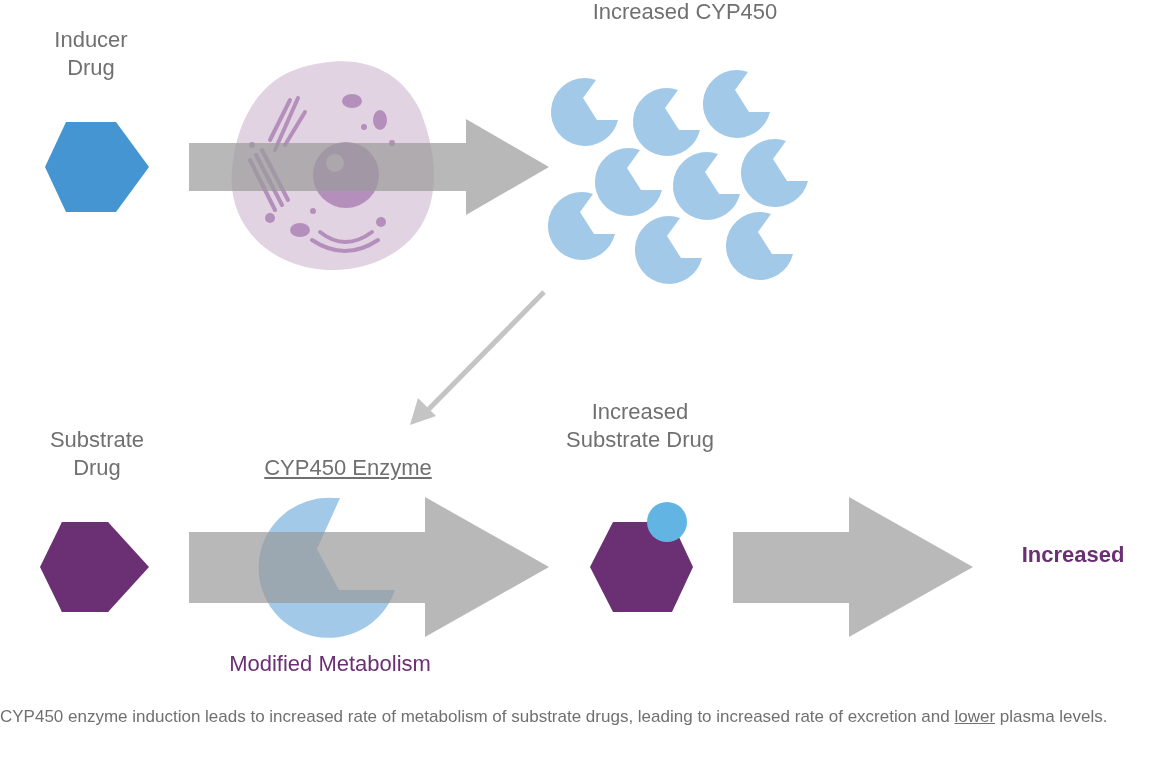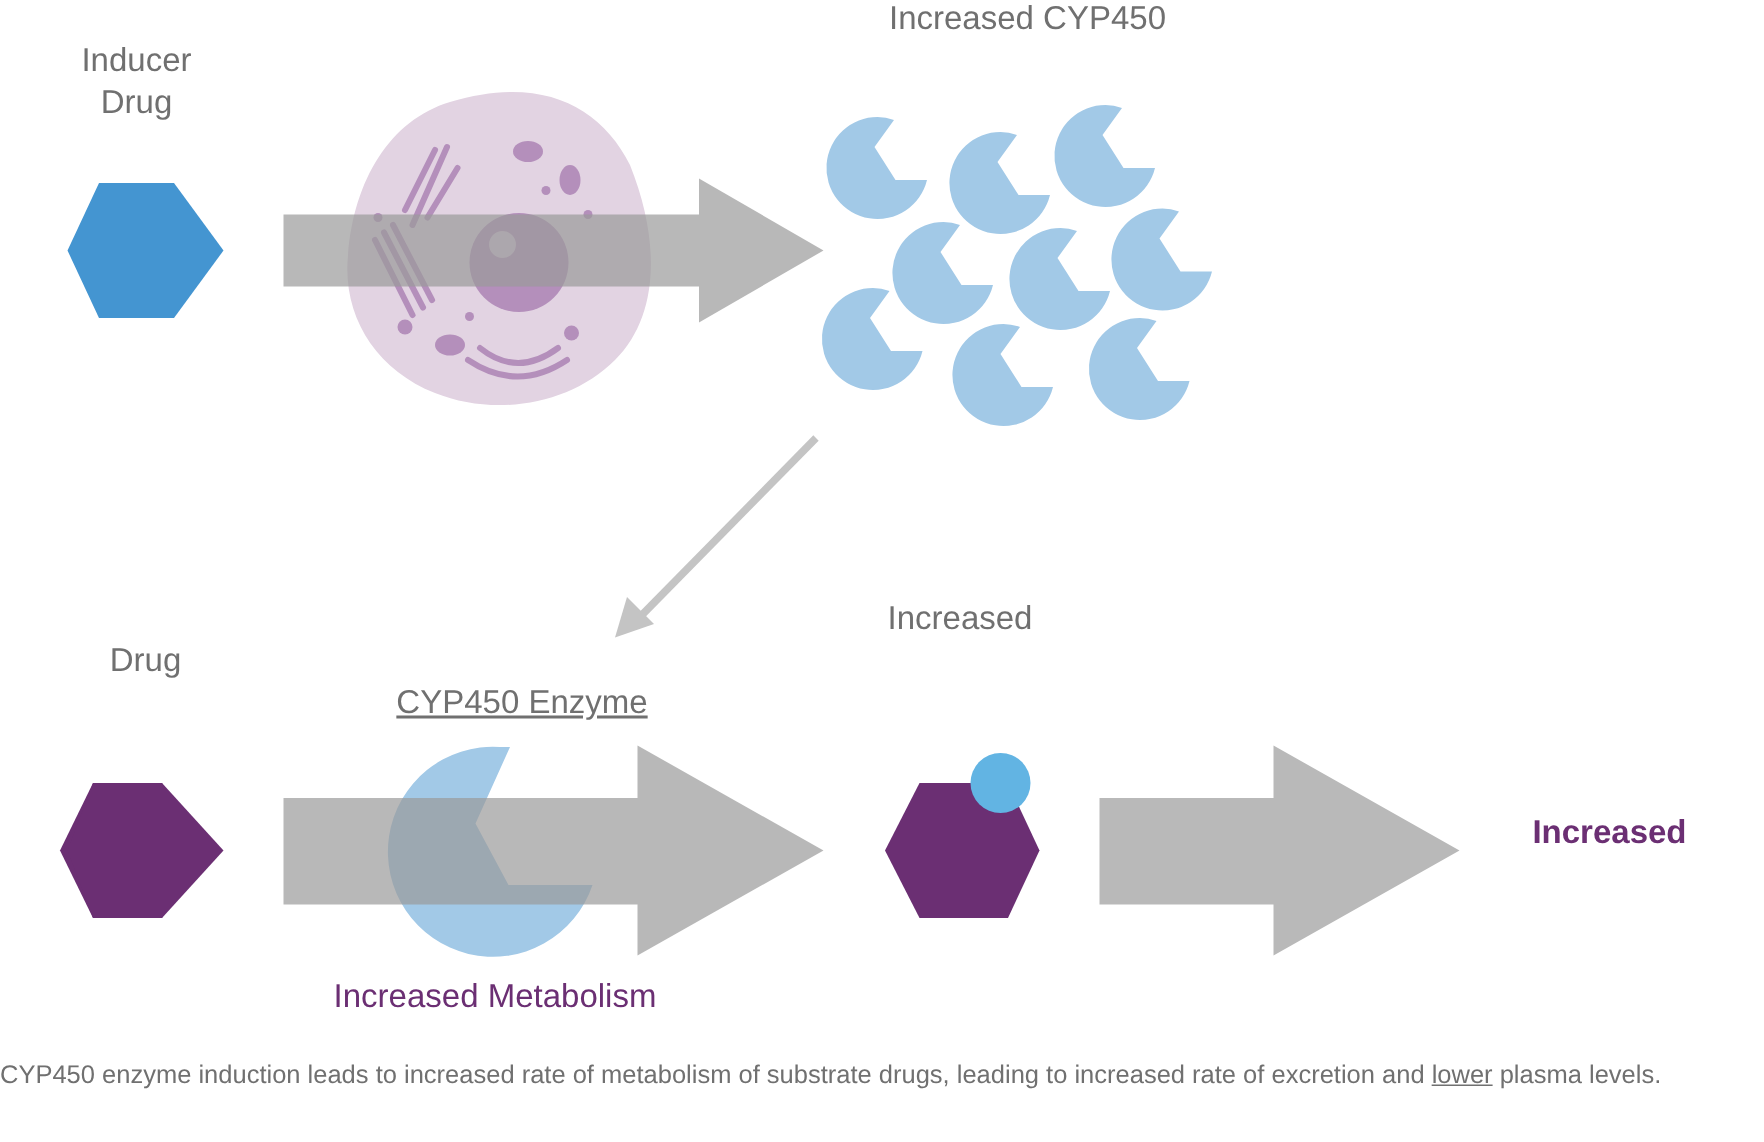--- a/index.html
+++ b/index.html
@@ -86,24 +86,26 @@
 </svg>
 
 <div class="lbl" style="left:36px;top:26px;width:110px;">
   <div>Inducer</div>
   <div>Drug</div>
 </div>
 <div class="lbl" style="left:540px;top:-2px;width:290px;">
   <div>Increased CYP450</div>
 </div>
 <div class="lbl" style="left:30px;top:426px;width:134px;">
+  <div>Substrate</div>
   <div>Drug</div>
 </div>
 <div class="lbl" style="left:228px;top:454px;width:240px;text-decoration:underline;">CYP450 Enzyme</div>
 <div class="lbl" style="left:540px;top:398px;width:200px;">
   <div>Increased</div>
+  <div>Substrate Drug</div>
 </div>
-<div class="lbl purple" style="left:180px;top:650px;width:300px;">Increased Metabolism</div>
+<div class="lbl purple" style="left:180px;top:650px;width:300px;">Modified Metabolism</div>
 <div class="lbl purple bold" style="left:1000px;top:541px;width:146px;">
   <div>Increased</div>
 </div>
 
 <div class="caption"><span>CYP450 enzyme induction leads to increased rate of metabolism of substrate drugs, leading to increased rate of excretion and </span><u>lower</u><span> plasma levels.</span></div>
 
 </body></html>

